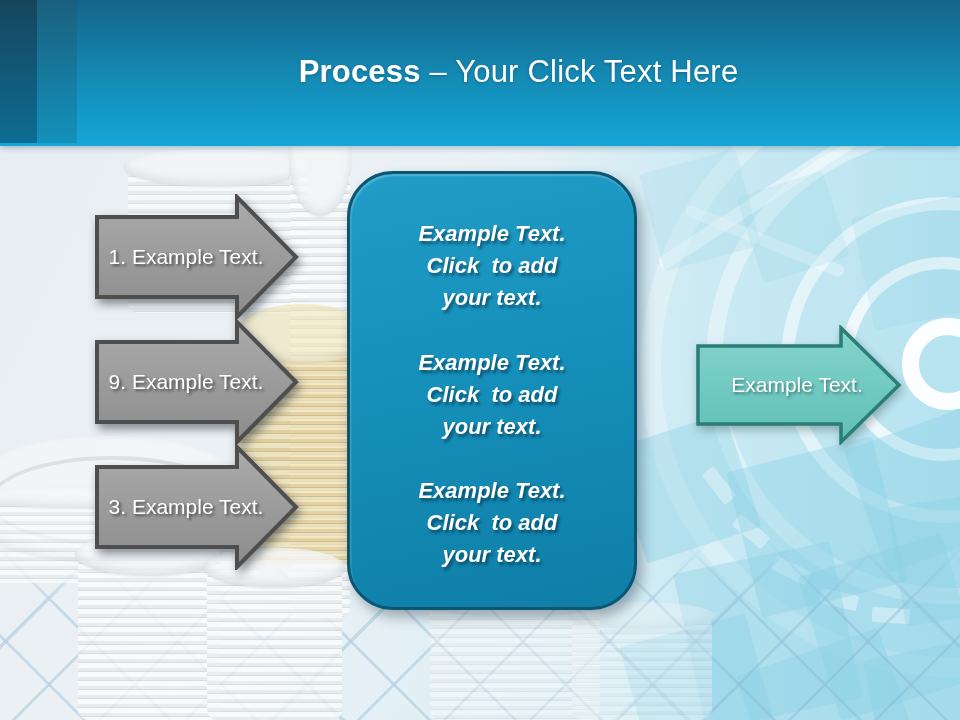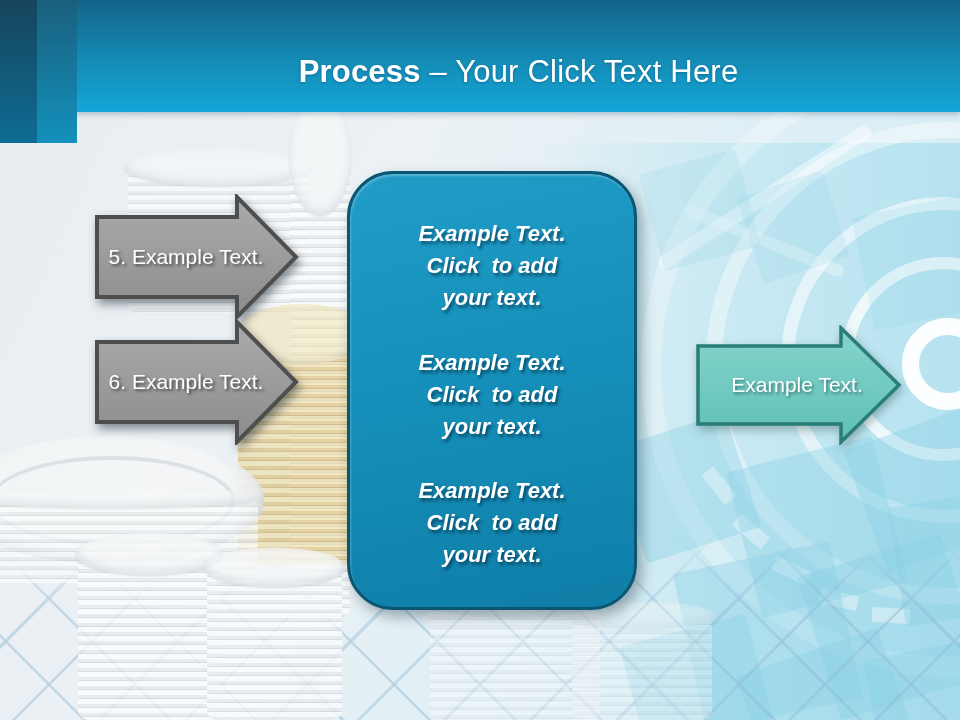--- a/index.html
+++ b/index.html
@@ -1,20 +1,20 @@
 <!DOCTYPE html>
 <html><head>
 <meta charset="utf-8">
 <style>
   html,body{margin:0;padding:0;}
   body{font-family:"Liberation Sans",sans-serif;background:#444;}
   .slide{position:relative;width:960px;height:720px;overflow:hidden;background:linear-gradient(115deg,#e7edf1 0%,#ebf1f4 38%,#ddeff6 68%,#d0ebf4 100%);}
 
   
-  .header{position:absolute;left:0;top:0;width:960px;height:112px;
+  .header{position:absolute;left:0;top:0;width:960px;height:146px;
     background:linear-gradient(180deg,#14648a 0%,#148cb6 55%,#14a6d8 100%);
     box-shadow:0 2px 6px rgba(0,50,80,.28);z-index:20;}
   .stripe1{position:absolute;left:0;top:0;width:37px;height:143px;
     background:linear-gradient(180deg,#16455b 0%,#0e6c94 100%);}
   .stripe2{position:absolute;left:37px;top:0;width:40px;height:143px;
     background:linear-gradient(180deg,#1a5f7d 0%,#1391bc 100%);}
   .title{position:absolute;left:77px;right:0;top:0;height:143px;display:flex;align-items:center;justify-content:center;
     color:#fff;font-size:31px;letter-spacing:.2px;text-shadow:0 1px 3px rgba(0,30,50,.3);white-space:pre;}
   .title .bold{font-weight:bold;}
 
@@ -132,27 +132,33 @@
   <div class="header">
     <div class="stripe1"></div>
     <div class="stripe2"></div>
     <div class="title"><span class="bold">Process</span><span> – Your Click Text Here</span></div>
   </div>
 
   <div class="step" style="top:194px;">
     <svg width="206" height="126" viewBox="0 0 206 126">
       <polygon points="3,23 143,23 143,3 202,63 143,123 143,103 3,103" fill="url(#grayGrad)" stroke="#4e4e4e" stroke-width="4"></polygon>
     </svg>
-    <div class="step-label">5. Example Text.</div>
+    <div class="step-label">1. Example Text.</div>
   </div>
   <div class="step" style="top:319px;">
     <svg width="206" height="126" viewBox="0 0 206 126">
       <polygon points="3,23 143,23 143,3 202,63 143,123 143,103 3,103" fill="url(#grayGrad)" stroke="#4e4e4e" stroke-width="4"></polygon>
     </svg>
-    <div class="step-label">6. Example Text.</div>
+    <div class="step-label">9. Example Text.</div>
+  </div>
+  <div class="step" style="top:444px;">
+    <svg width="206" height="126" viewBox="0 0 206 126">
+      <polygon points="3,23 143,23 143,3 202,63 143,123 143,103 3,103" fill="url(#grayGrad)" stroke="#4e4e4e" stroke-width="4"></polygon>
+    </svg>
+    <div class="step-label">3. Example Text.</div>
   </div>
 
   <div class="panel">
     <p class="panel-text">Example Text.
 Click  to add
 your text.</p>
     <p class="panel-text">Example Text.
 Click  to add
 your text.</p>
     <p class="panel-text">Example Text.

